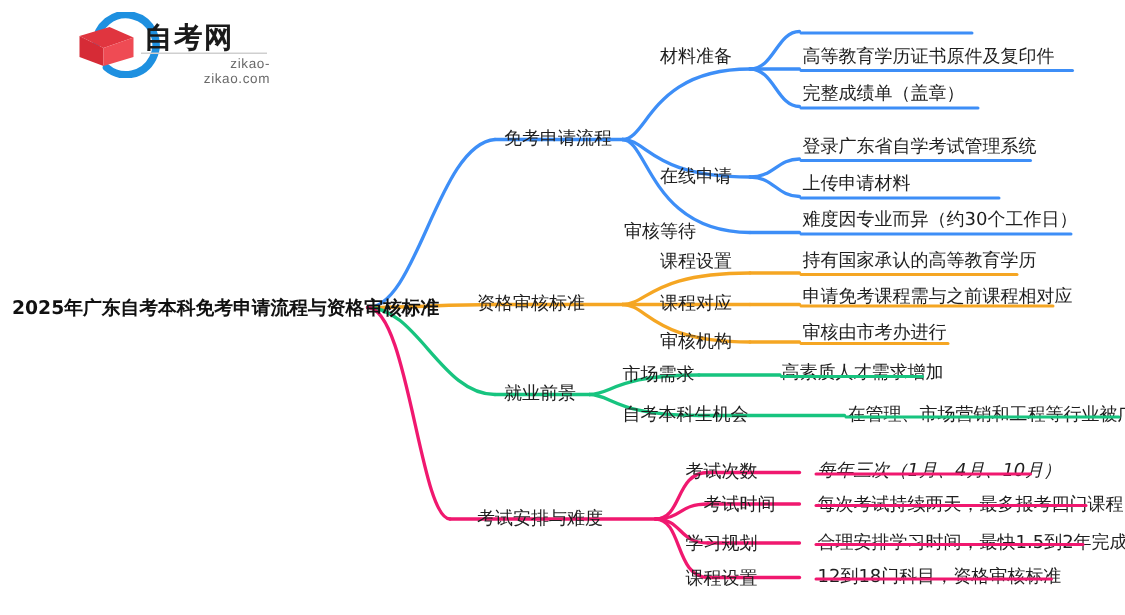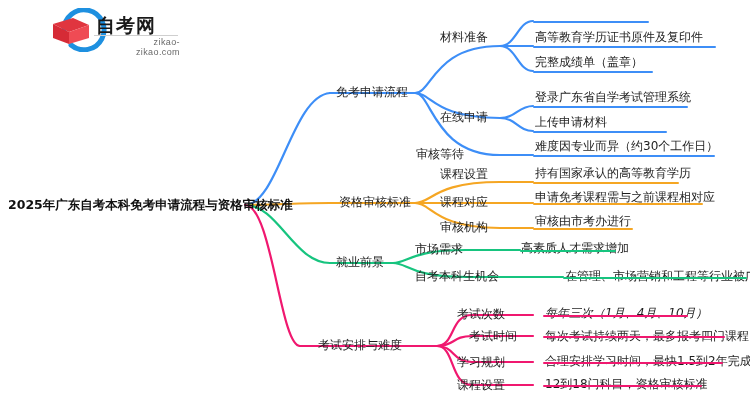--- a/index.html
+++ b/index.html
@@ -134,21 +134,21 @@
 
   <div class="node lvl3" style="left:535px;top:90px;">登录广东省自学考试管理系统</div>
   <div class="ul" style="left:533px;top:106px;width:155px;background:#3d8ef7;"></div>
 
   <div class="node lvl3" style="left:535px;top:115px;">上传申请材料</div>
   <div class="ul" style="left:533px;top:131px;width:134px;background:#3d8ef7;"></div>
 
   <div class="node lvl3" style="left:535px;top:139px;">难度因专业而异（约30个工作日）</div>
   <div class="ul" style="left:533px;top:155px;width:182px;background:#3d8ef7;"></div>
 
-  <div class="node lvl2" style="left:318px;top:195px;margin-left:21px;">资格审核标准</div>
+  <div class="node lvl2" style="left:318px;top:195px;">资格审核标准</div>
 
   <div class="node lvl2" style="left:440px;top:167px;">课程设置</div>
   <div class="node lvl2" style="left:440px;top:195px;">课程对应</div>
   <div class="node lvl2" style="left:440px;top:220px;">审核机构</div>
 
   <div class="node lvl3" style="left:535px;top:166px;">持有国家承认的高等教育学历</div>
   <div class="ul" style="left:533px;top:182px;width:146px;background:#f5a623;"></div>
 
   <div class="node lvl3" style="left:535px;top:190px;">申请免考课程需与之前课程相对应</div>
   <div class="ul" style="left:533px;top:203px;width:170px;background:#f5a623;"></div>

